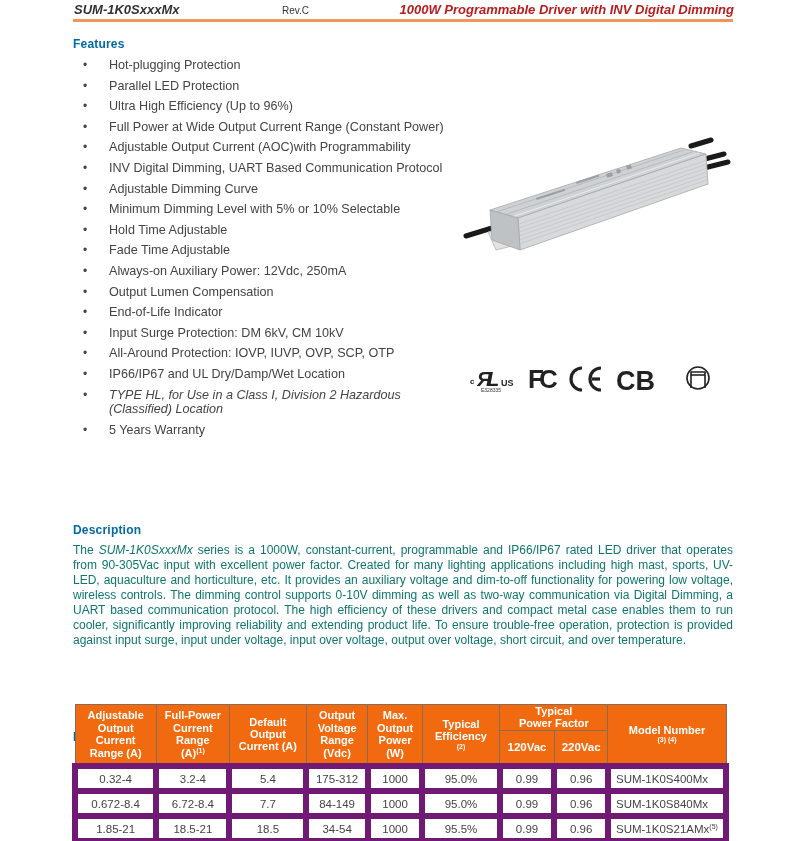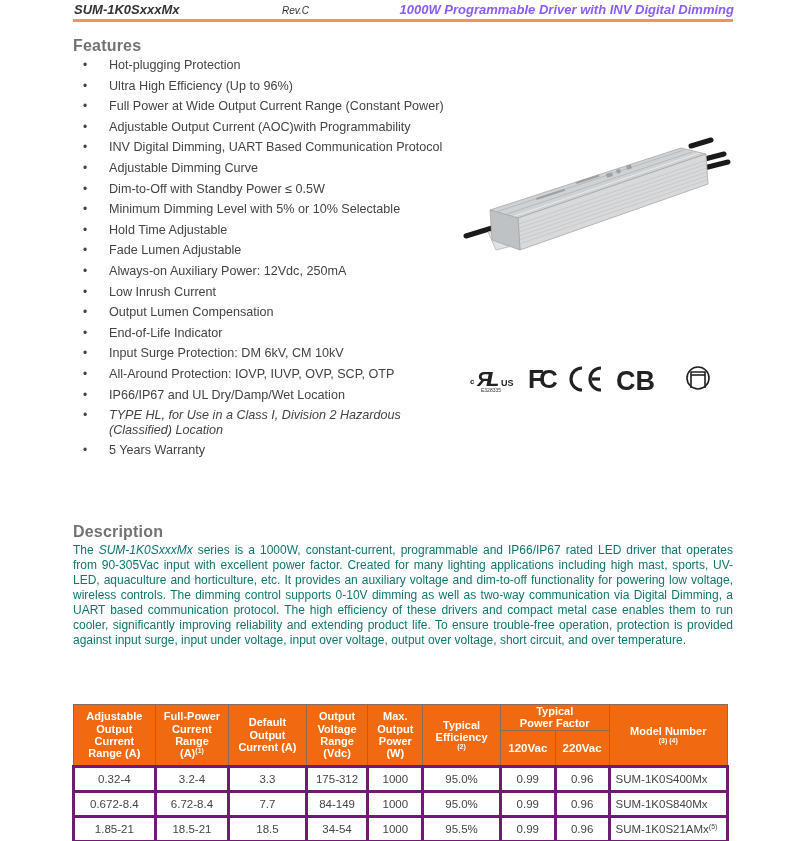--- a/index.html
+++ b/index.html
@@ -1,69 +1,68 @@
 <!DOCTYPE html>
 <html><head>
 <meta charset="utf-8">
 <style>
   * { box-sizing: border-box; margin: 0; padding: 0; }
   html, body { width: 794px; height: 841px; background: #ffffff; overflow: hidden; }
   body { position: relative; font-family: "Liberation Sans", sans-serif; color: #3a3a3a; }
 
   .header { position: absolute; left: 74px; top: 2px; width: 660px; height: 18px; }
   .header .doc-id { position: absolute; left: 0; top: 0; font-size: 13px; font-weight: bold; font-style: italic; color: #333; }
-  .header .rev { position: absolute; left: 208px; top: 3px; font-size: 10px; font-style: italic; color: #333; }
-  .header .title { position: absolute; right: 0; top: 0; font-size: 13px; font-weight: bold; font-style: italic; color: #8b5cf6; }
+  .header .rev { position: absolute; left: 208px; top: 3px; font-size: 10px; color: #333; }
+  .header .title { position: absolute; right: 0; top: 0; font-size: 13px; font-weight: bold; font-style: italic; color: #b91c1c; }
   .header-rule { position: absolute; left: 73px; top: 19px; width: 660px; height: 3px; background: #f0955a; }
 
-  .section-title { position: absolute; font-size: 16px; font-weight: bold; color: #737373; letter-spacing: 0.2px; }
+  .section-title { position: absolute; font-size: 12px; font-weight: bold; color: #0369a1; letter-spacing: 0.2px; }
 
   .features { position: absolute; left: 80px; top: 58px; width: 380px; list-style: none; }
   .features li { position: relative; padding-left: 29px; font-size: 12.6px; line-height: 14.5px; color: #444; margin-bottom: 6.1px; }
   .features li::before { content: "\2022"; position: absolute; left: 3px; top: 0; font-size: 12px; color: #444; }
 
   .product-image { position: absolute; left: 456px; top: 132px; width: 275px; height: 120px; }
 
   .cert-logos { position: absolute; left: 470px; top: 362px; width: 245px; height: 38px; }
 
   .description { position: absolute; left: 73px; top: 543px; width: 660px; font-size: 12px; line-height: 15px; color: #0f766e; text-align: justify; }
   .description i { font-style: italic; }
 
   table.models { position: absolute; left: 72px; top: 704px; width: 657px; border-collapse: collapse; font-family: "Liberation Sans", sans-serif; }
   table.models th { background: #f26a0f; color: #fff; font-size: 11px; font-weight: bold; line-height: 12.4px; text-align: center; vertical-align: middle; border: 1px solid #8a6a58; padding: 0 2px; }
   table.models th sup { font-size: 7px; font-weight: bold; vertical-align: top; line-height: 8px; }
   table.models th .fn { display: block; font-size: 7px; line-height: 8px; }
-  table.models td { font-size: 11.5px; color: #444; text-align: center; border: 3px solid #701a75; height: 25px; padding: 0 2px; }
+  table.models td { font-size: 11.5px; color: #444; text-align: center; border: 6px solid #701a75; height: 25px; padding: 0 2px; }
   table.models td.model { text-align: left; padding-left: 5px; }
   table.models td sup { font-size: 7px; vertical-align: top; }
 </style>
 </head>
 <body>
 
 <div class="header">
   <span class="doc-id">SUM-1K0SxxxMx</span>
   <span class="rev">Rev.C</span>
   <span class="title">1000W Programmable Driver with INV Digital Dimming</span>
 </div>
 <div class="header-rule"></div>
 
 <div class="section-title" style="left:73px; top:37px;">Features</div>
 <ul class="features">
   <li>Hot-plugging Protection</li>
+  <li>Parallel LED Protection</li>
   <li>Ultra High Efficiency (Up to 96%)</li>
   <li style="white-space:nowrap;">Full Power at Wide Output Current Range (Constant Power)</li>
   <li>Adjustable Output Current (AOC)with Programmability</li>
   <li style="white-space:nowrap;">INV Digital Dimming, UART Based Communication Protocol</li>
   <li>Adjustable Dimming Curve</li>
-  <li>Dim-to-Off with Standby Power ≤ 0.5W</li>
   <li>Minimum Dimming Level with 5% or 10% Selectable</li>
   <li>Hold Time Adjustable</li>
-  <li>Fade Lumen Adjustable</li>
+  <li>Fade Time Adjustable</li>
   <li>Always-on Auxiliary Power: 12Vdc, 250mA</li>
-  <li>Low Inrush Current</li>
   <li>Output Lumen Compensation</li>
   <li>End-of-Life Indicator</li>
   <li>Input Surge Protection: DM 6kV, CM 10kV</li>
   <li>All-Around Protection:  IOVP, IUVP, OVP, SCP, OTP</li>
   <li>IP66/IP67 and UL Dry/Damp/Wet Location</li>
   <li style="width:340px;font-style:italic;">TYPE HL, for Use in a Class I, Division 2 Hazardous (Classified) Location</li>
   <li>5 Years Warranty</li>
 </ul>
 
 <div class="product-image">
@@ -182,21 +181,21 @@
     </tr>
     <tr style="height:36px;">
       <th style="font-size:11.5px;">120Vac</th>
       <th style="font-size:11.5px;">220Vac</th>
     </tr>
   </thead>
   <tbody>
     <tr>
       <td>0.32-4</td>
       <td>3.2-4</td>
-      <td>3.3</td>
+      <td>5.4</td>
       <td>175-312</td>
       <td>1000</td>
       <td>95.0%</td>
       <td>0.99</td>
       <td>0.96</td>
       <td class="model"><span>SUM-1K0S400Mx</span><sup></sup></td>
     </tr>
     <tr>
       <td>0.672-8.4</td>
       <td>6.72-8.4</td>

